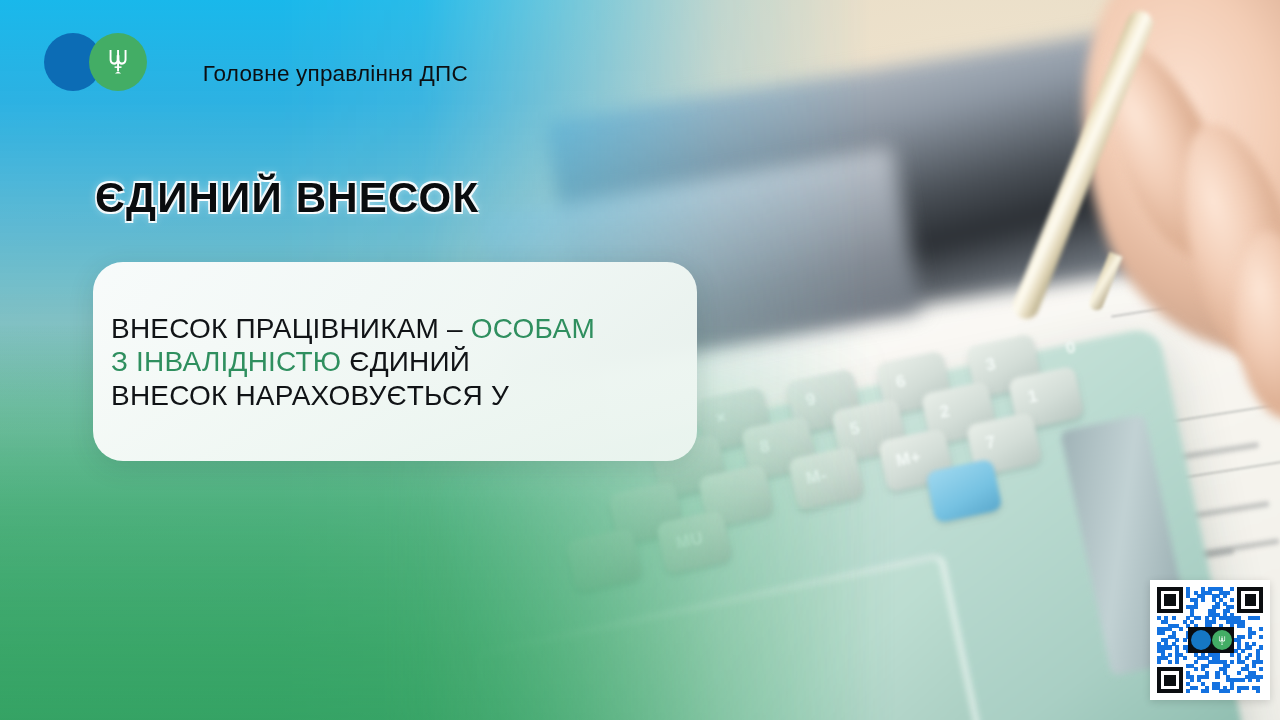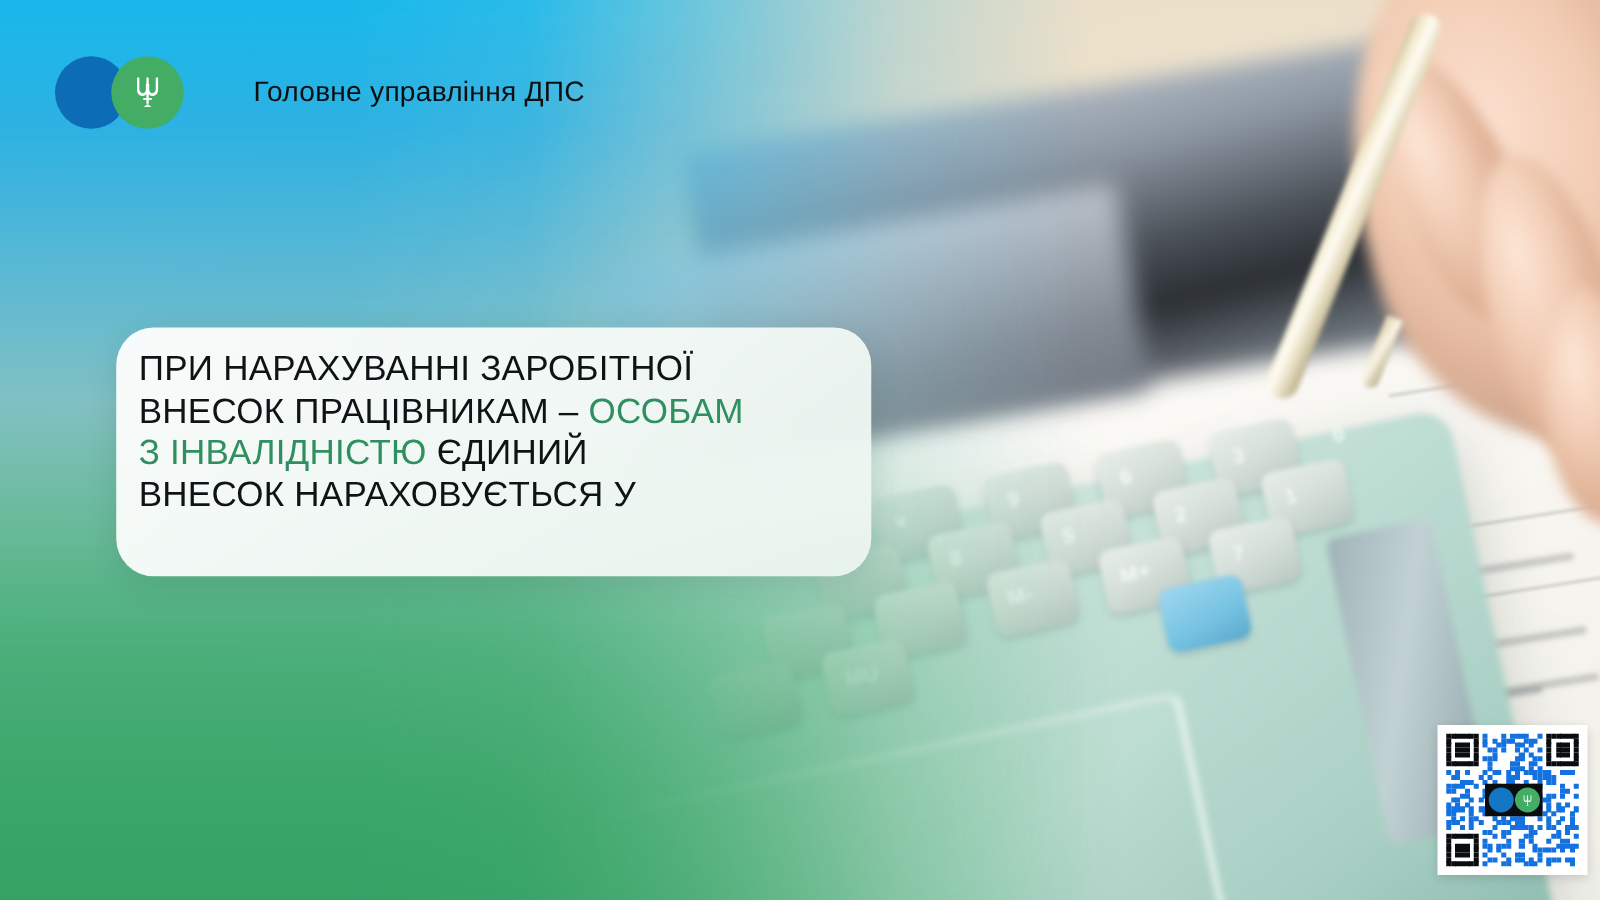--- a/index.html
+++ b/index.html
@@ -145,21 +145,21 @@
             mask-image: linear-gradient(90deg, #000 0%, #000 22%, rgba(0,0,0,.92) 33%, rgba(0,0,0,.55) 45%, rgba(0,0,0,.20) 56%, rgba(0,0,0,0) 68%);
   }
   .brand-gradient-bottom {
     position:absolute; inset:0;
     background: linear-gradient(180deg, rgba(60,170,110,0) 45%, rgba(58,168,107,.55) 70%, rgba(52,162,100,.80) 100%);
     -webkit-mask-image: linear-gradient(90deg,#000 0%, #000 30%, rgba(0,0,0,.55) 48%, rgba(0,0,0,0) 70%);
             mask-image: linear-gradient(90deg,#000 0%, #000 30%, rgba(0,0,0,.55) 48%, rgba(0,0,0,0) 70%);
   }
 
   
-  .header { position:absolute; left:44px; top:33px; display:flex; align-items:center; }
+  .header { position:absolute; left:44px; top:33px; display:flex; }
   .logo-circles { position:relative; width:112px; height:58px; flex:none; }
   .circle-blue {
     position:absolute; left:0; top:0; width:58px; height:58px; border-radius:50%;
     background:#0c6cb5;
   }
   .circle-green {
     position:absolute; left:45px; top:0; width:58px; height:58px; border-radius:50%;
     background:#43ad65; display:flex; align-items:center; justify-content:center;
   }
   .org-title {
@@ -306,24 +306,25 @@
             <rect x="7.6" y="19.4" width="6.9" height="1.5"></rect>
           </g>
         </svg>
       </div>
     </div>
     <div class="org-title">
       <span>Головне управління ДПС</span>
     </div>
   </div>
 
+  <div class="main-heading">ЄДИНИЙ ВНЕСОК</div>
 
   <div class="message-card">
     <div class="message-body">
-      <span>ПРИ НАРАХУВАННІ ЗАРОБІТНОЇ</span><br>
+      <br>
       <span>ВНЕСОК ПРАЦІВНИКАМ – </span><span class="hl">ОСОБАМ</span><br>
       <span class="hl">З ІНВАЛІДНІСТЮ</span><span> ЄДИНИЙ</span><br>
       <span>ВНЕСОК НАРАХОВУЄТЬСЯ У</span>
     </div>
   </div>
 
   <div class="qr-wrap">
     <div class="qr-canvas" id="qr-canvas">
         <div class="qr-mod dark" style="left: 0px; top: 0px; width: 4.05517px; height: 4.05517px;"></div>
         <div class="qr-mod dark" style="left: 3.65517px; top: 0px; width: 4.05517px; height: 4.05517px;"></div>

